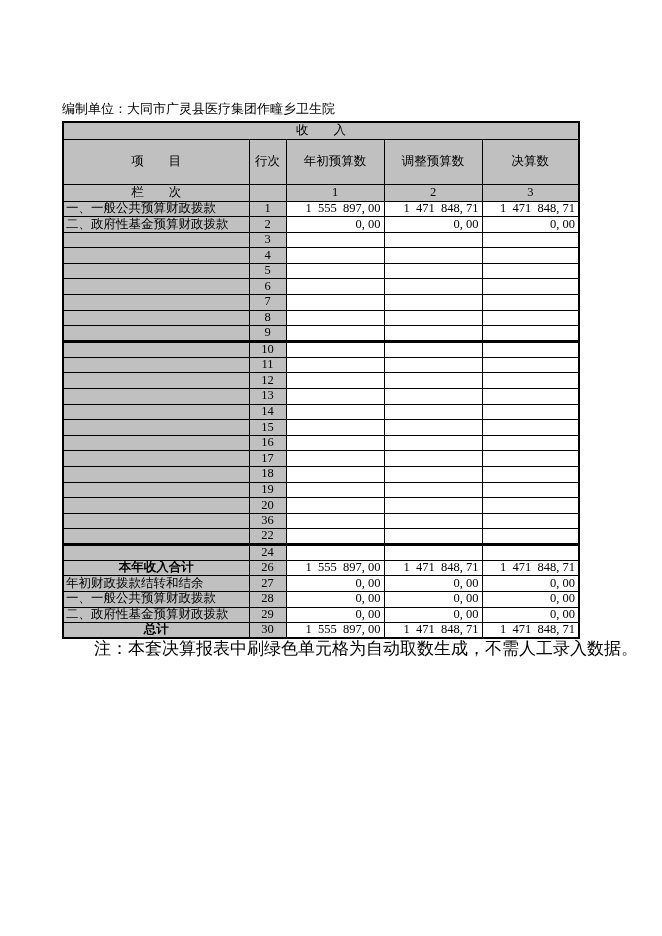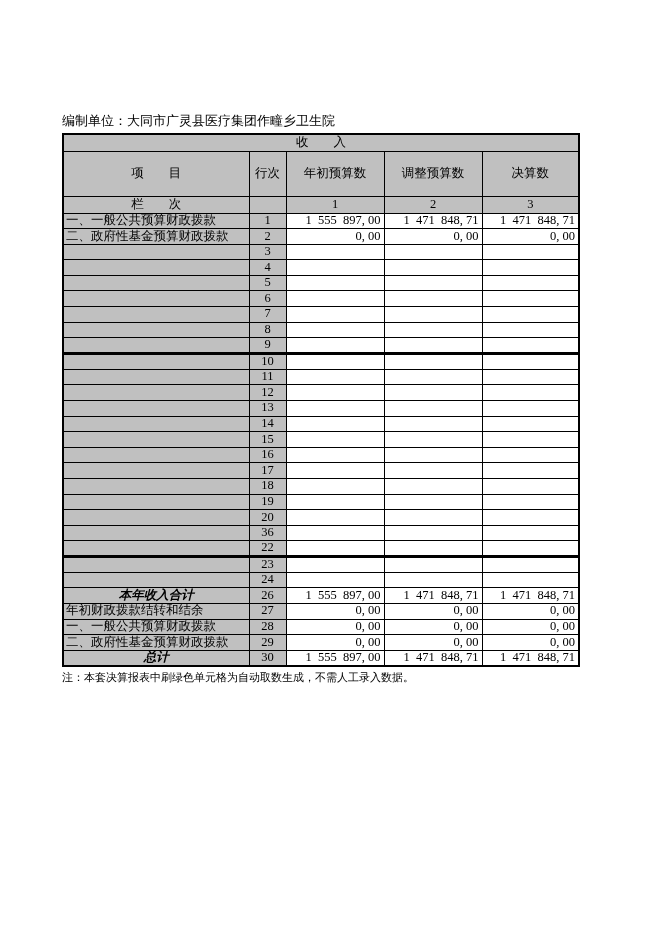--- a/index.html
+++ b/index.html
@@ -4,21 +4,21 @@
 <style>
   * { margin: 0; padding: 0; box-sizing: border-box; }
   html, body { background: #ffffff; }
   body {
     width: 662px; height: 936px;
     position: relative;
     font-family: "Liberation Serif", "DejaVu Serif", serif;
     color: #000000;
     overflow: hidden;
   }
-  .sheet { position: absolute; left: 62px; top: 112px; width: 520px; }
+  .sheet { position: absolute; left: 62px; top: 100px; width: 520px; }
   .title {
     font-size: 13px;
     line-height: 18px;
     margin-bottom: 3px;
     white-space: pre;
   }
   table.report {
     border-collapse: collapse;
     table-layout: fixed;
     width: 516px;
@@ -62,28 +62,28 @@
   }
   td.num-cell {
     background: var(--cell-fill, #ffffff);
     text-align: right;
     padding-right: 3px;
   }
   tr.emph td.item-cell {
     font-weight: bold;
     text-align: center;
     padding-left: 0;
-    font-style: italic;
   }
   tr.brk td { border-bottom-width: 3px; }
   .note {
-    font-size: 11px;
+    font-size: 17px;
     line-height: 16px;
     margin-top: 2px;
     white-space: pre;
+    margin-left: 32px;
   }
 </style>
 </head>
 <body>
 
 <div class="sheet">
   <div class="title">编制单位：大同市广灵县医疗集团作疃乡卫生院</div>
 
   <table class="report">
     <colgroup>
@@ -262,27 +262,20 @@
         </tr>
         <tr class="brk">
           <td class="item-cell"></td>
           <td class="line-cell">22</td>
           <td class="num-cell"></td>
           <td class="num-cell"></td>
           <td class="num-cell"></td>
         </tr>
         <tr>
           <td class="item-cell"></td>
-          <td class="line-cell">23</td>
-          <td class="num-cell"></td>
-          <td class="num-cell"></td>
-          <td class="num-cell"></td>
-        </tr>
-        <tr>
-          <td class="item-cell"></td>
           <td class="line-cell">24</td>
           <td class="num-cell"></td>
           <td class="num-cell"></td>
           <td class="num-cell"></td>
         </tr>
         <tr class="emph">
           <td class="item-cell">本年收入合计</td>
           <td class="line-cell">26</td>
           <td class="num-cell">1  555  897, 00</td>
           <td class="num-cell">1  471  848, 71</td>

